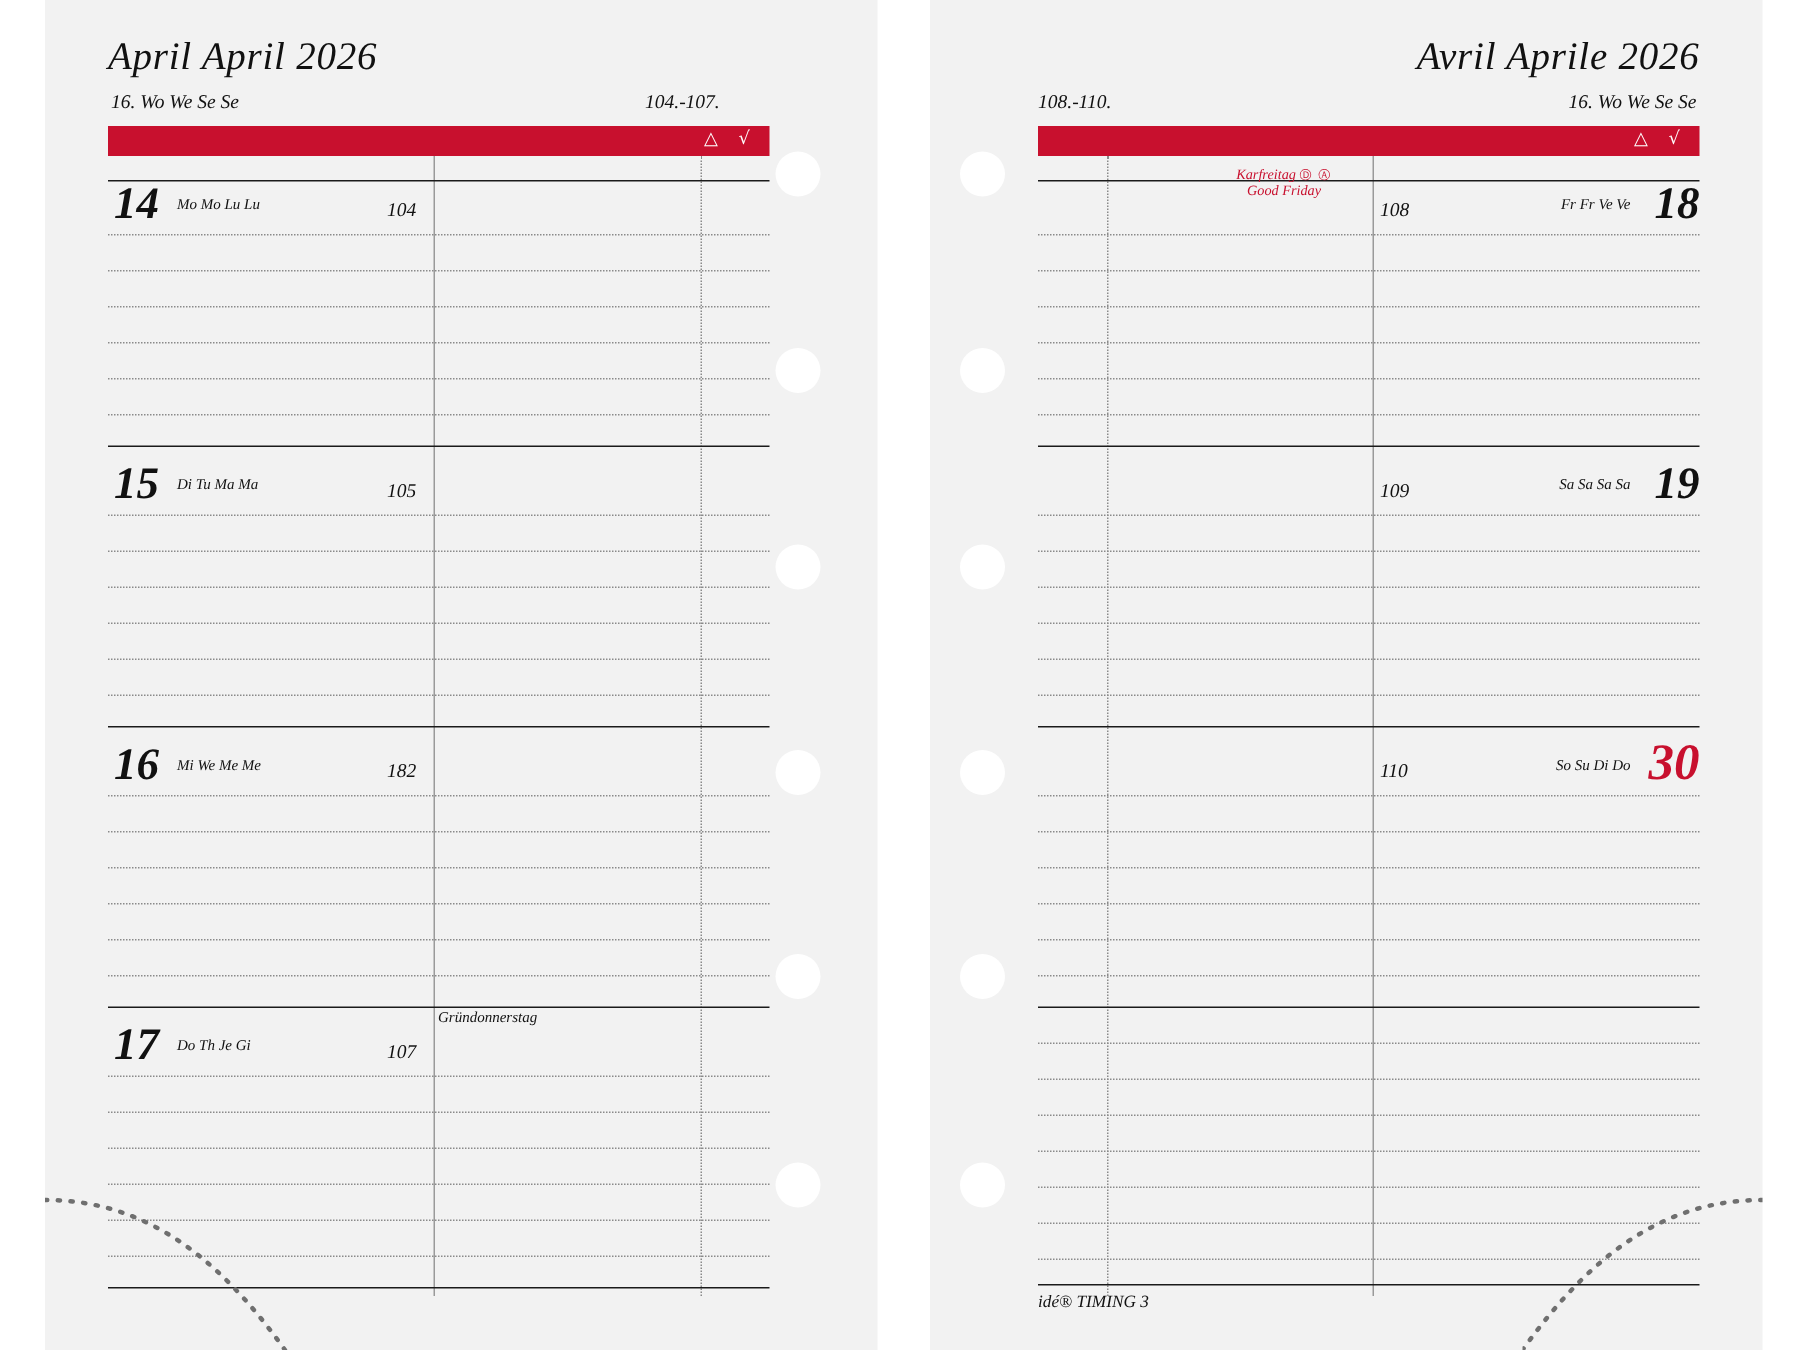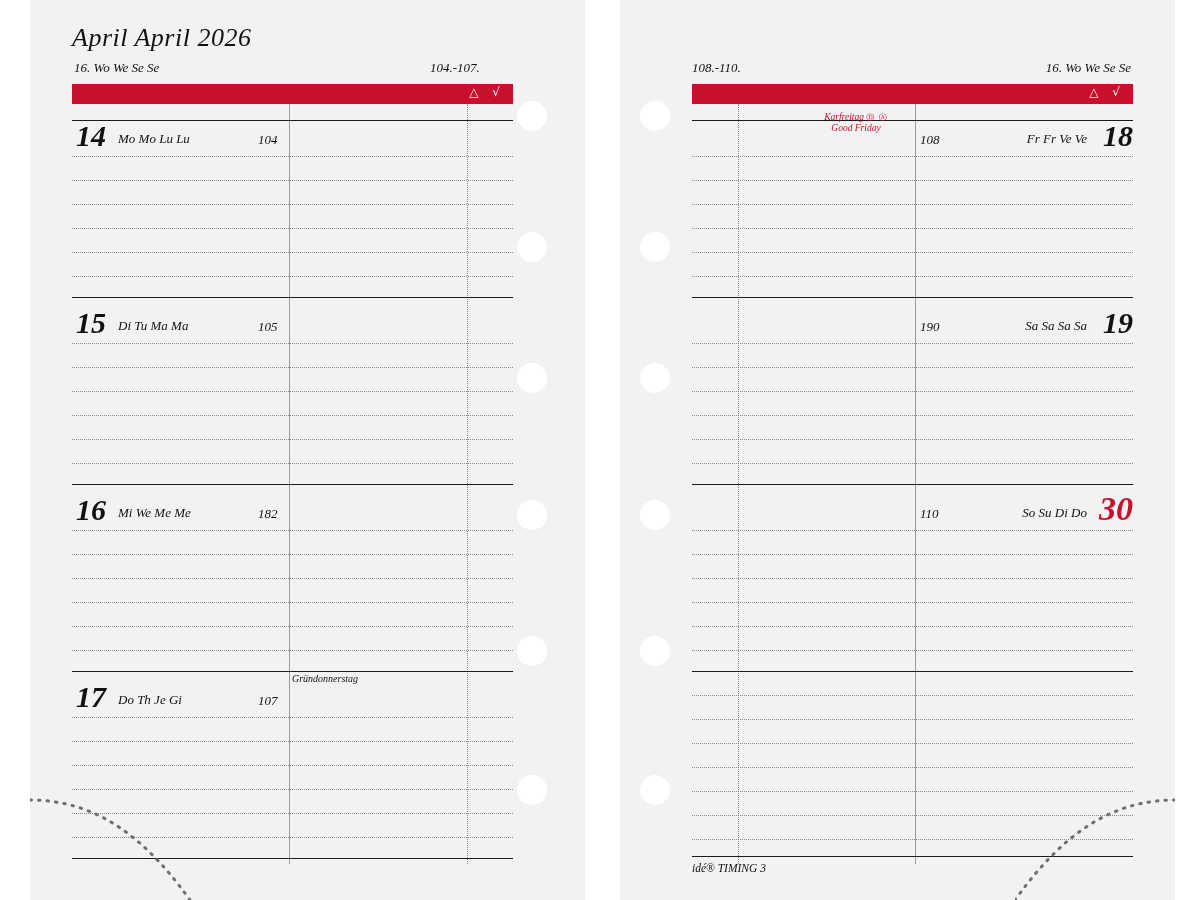--- a/index.html
+++ b/index.html
@@ -64,21 +64,21 @@
     position:absolute;
     font-size:30px;
     font-weight:bold;
     font-style:italic;
     color:#111;
     line-height:1;
   }
   .daynum.red{color:#c8102e;}
   .dayabbr{
     position:absolute;
-    font-size:13px;
+    font-size:10px;
     font-style:italic;
     color:#111;
     white-space:nowrap;
   }
   .daynumber{
     position:absolute;
     font-size:13px;
     font-style:italic;
     color:#111;
   }
@@ -207,20 +207,21 @@
 
     <svg class="arc" style="left:0;top:770px;" width="555" height="130">
       <path d="M0,30 C60,30 110,60 160,130" fill="none" stroke="#6f6f6f" stroke-width="3" stroke-dasharray="1.5,7" stroke-linecap="round"></path>
     </svg>
   </div>
 </div>
 
 <div class="sheet right-sheet">
   <div class="page">
 
+    <div class="hdr-title" style="right:42px;top:23px;text-align:right;">Avril  Aprile 2026</div>
     <div class="hdr-sub" style="left:72px;top:60px;">108.-110.</div>
     <div class="hdr-sub" style="right:44px;top:60px;">16. Wo We Se Se</div>
 
     <div class="redbar" style="left:72px;top:84px;width:441px;">
       <span class="marks">△ √</span>
     </div>
 
     <div class="vline" style="left:118px;top:104px;height:760px;"></div>
     <div class="vline-solid" style="left:295px;top:104px;height:760px;"></div>
 
@@ -234,21 +235,21 @@
     <div class="dayabbr" style="right:88px;top:131px;text-align:right;">Fr Fr Ve Ve</div>
     <div class="daynum" style="right:42px;top:121px;text-align:left;">18</div>
     <div class="hline" style="left:72px;top:156px;width:441px;"></div>
     <div class="hline" style="left:72px;top:180px;width:441px;"></div>
     <div class="hline" style="left:72px;top:204px;width:441px;"></div>
     <div class="hline" style="left:72px;top:228px;width:441px;"></div>
     <div class="hline" style="left:72px;top:252px;width:441px;"></div>
     <div class="hline" style="left:72px;top:276px;width:441px;"></div>
 
     <div class="day-rule" style="left:72px;top:297px;width:441px;"></div>
-    <div class="daynumber" style="left:300px;top:319px;">190</div>
+    <div class="daynumber" style="left:300px;top:319px;">109</div>
     <div class="dayabbr" style="right:88px;top:318px;text-align:right;">Sa Sa Sa Sa</div>
     <div class="daynum" style="right:42px;top:308px;text-align:right;">19</div>
     <div class="hline" style="left:72px;top:343px;width:441px;"></div>
     <div class="hline" style="left:72px;top:367px;width:441px;"></div>
     <div class="hline" style="left:72px;top:391px;width:441px;"></div>
     <div class="hline" style="left:72px;top:415px;width:441px;"></div>
     <div class="hline" style="left:72px;top:439px;width:441px;"></div>
     <div class="hline" style="left:72px;top:463px;width:441px;"></div>
 
     <div class="day-rule" style="left:72px;top:484px;width:441px;"></div>

